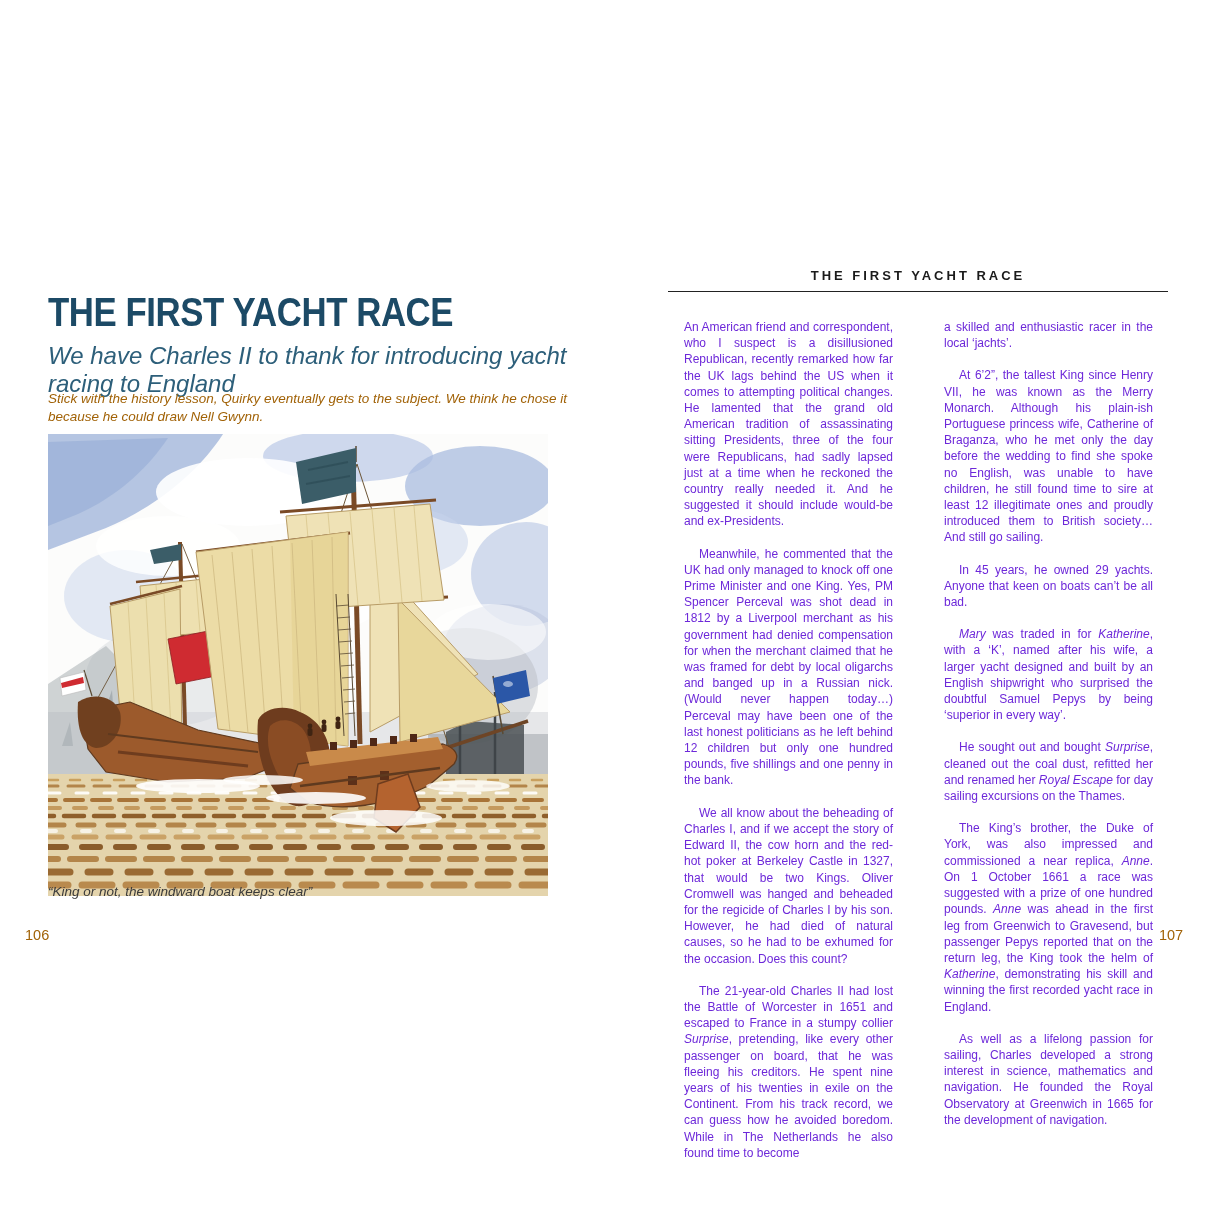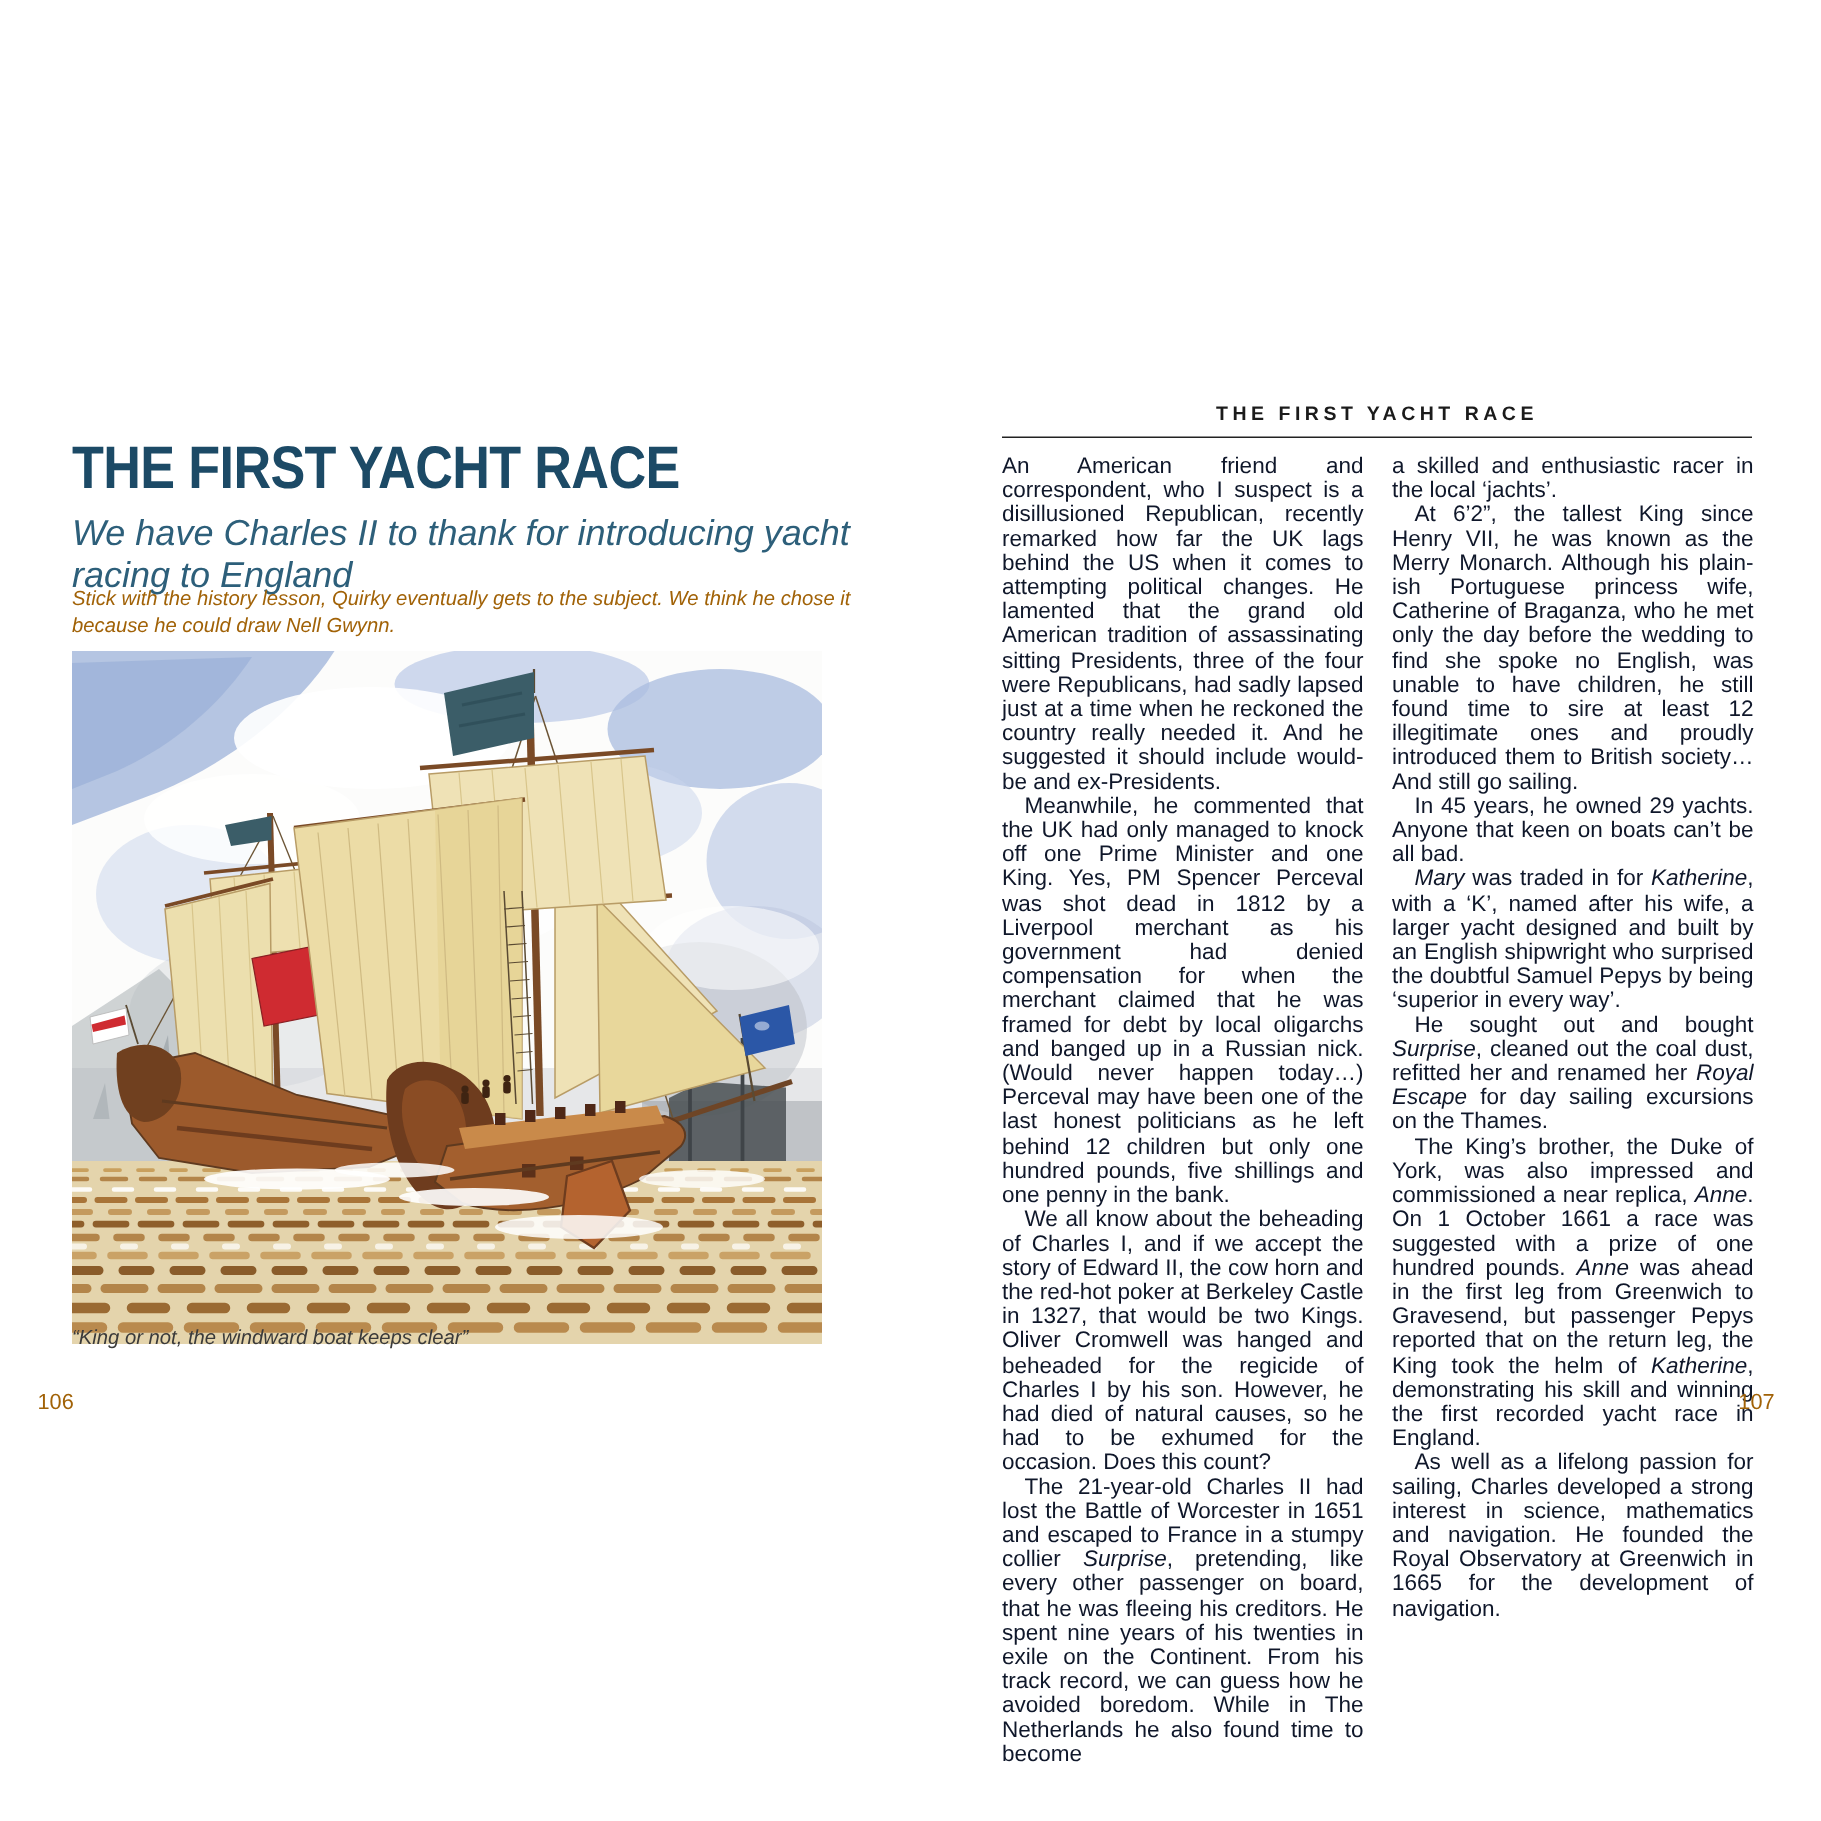--- a/index.html
+++ b/index.html
@@ -16,21 +16,21 @@
   .caption{left:48px;top:884px;font-size:13.5px;font-style:italic;color:#3a3a3a;text-align:right;}
   .pagenum{font-size:14.5px;color:#a16207;}
   .pn-left{left:25px;top:927px;}
   .pn-right{left:1146px;top:927px;width:50px;text-align:center;}
   .r-header{left:668px;top:268px;width:500px;text-align:center;font-size:13px;
             font-weight:bold;letter-spacing:3px;color:#1b1b1b;}
   .r-rule{left:668px;top:291px;width:500px;height:0;border-top:1.6px solid #222;}
   .col{position:absolute;top:303px;width:241px;}
   .col1{left:668px;}
   .col2{left:928px;}
-  .col p{margin:0;text-align:justify;font-size:15px;line-height:16.2px;color:#0f172a;}
+  .col p{margin:16px;text-align:justify;font-size:12px;line-height:16.2px;color:#6d28d9;}
   .col p.indent{text-indent:15px;}
 </style>
 </head>
 <body>
 
 <div class="canvas">
 
   <div class="abs title">THE FIRST YACHT RACE</div>
   <div class="abs subtitle">We have Charles II to thank for introducing yacht racing to England</div>
   <div class="abs note">Stick with the history lesson, Quirky eventually gets to the subject. We think he chose it because he could draw Nell Gwynn.</div>

